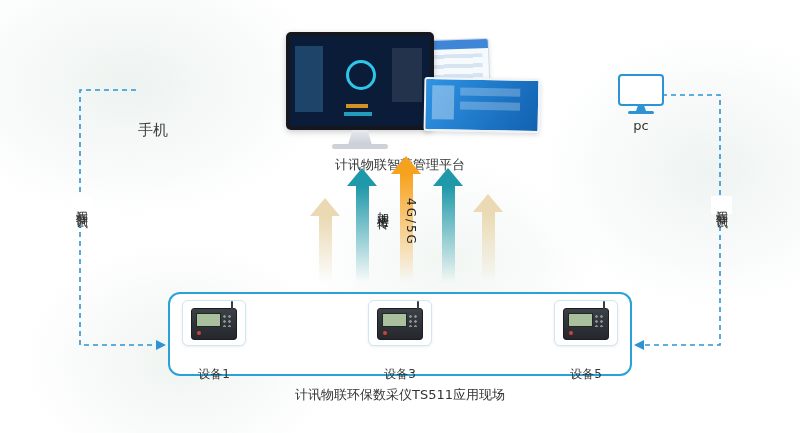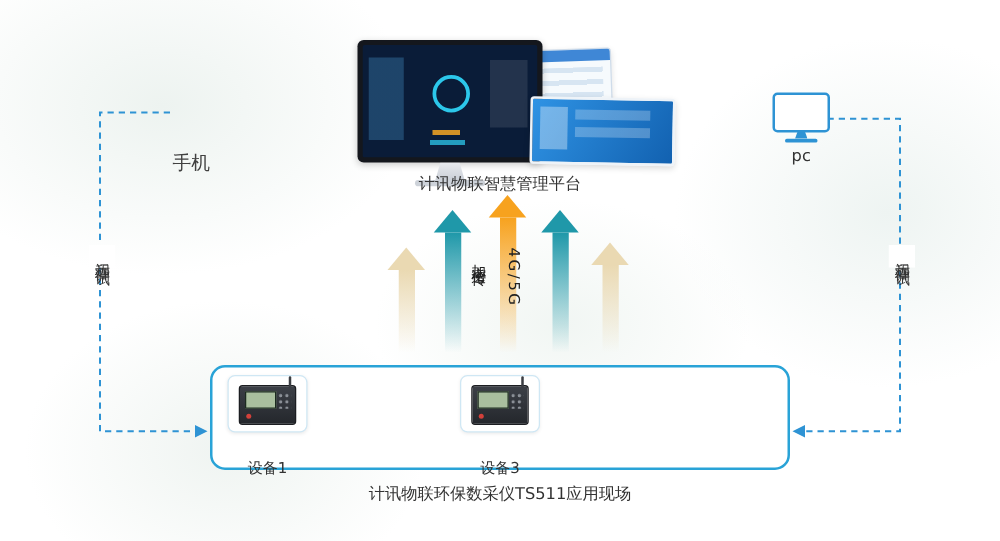--- a/index.html
+++ b/index.html
@@ -50,21 +50,21 @@
   .screen-front{left:424px;top:78px;width:112px;height:50px;border:2px solid #eef3f8;border-radius:3px;transform:rotate(1deg);box-shadow:0 2px 5px rgba(0,0,0,.15);
     background:linear-gradient(120deg,#2f93e4,#1261b0);
     background-image:
       linear-gradient(rgba(255,255,255,.35),rgba(255,255,255,.35)),
       linear-gradient(rgba(255,255,255,.25),rgba(255,255,255,.25)),
       linear-gradient(rgba(255,255,255,.25),rgba(255,255,255,.25)),
       linear-gradient(120deg,#2f93e4,#1261b0);
     background-size:22px 34px,60px 8px,60px 8px,100% 100%;
     background-position:6px 6px,34px 8px,34px 22px,0 0;
     background-repeat:no-repeat;}
-  .platform-caption{left:300px;top:138px;width:200px;text-align:center;font-size:13px;color:#333;}
+  .platform-caption{left:300px;top:156px;width:200px;text-align:center;font-size:13px;color:#333;}
 
   
   .arrow{position:absolute;width:30px;display:flex;flex-direction:column;align-items:center;}
   .arrow .head{width:0;height:0;border-left:15px solid transparent;border-right:15px solid transparent;}
   .arrow .shaft{width:13px;}
   .a1{left:310px;top:198px;}.a1 .head{border-bottom:18px solid #ead9b2;}.a1 .shaft{height:66px;background:linear-gradient(#ead9b2,rgba(234,217,178,0));}
   .a2{left:347px;top:168px;}.a2 .head{border-bottom:18px solid #1f98a9;}.a2 .shaft{height:96px;background:linear-gradient(#1f98a9,rgba(31,152,169,0));}
   .a3{left:391px;top:156px;}.a3 .head{border-bottom:18px solid #f7a21e;}.a3 .shaft{height:108px;background:linear-gradient(#f7a21e,rgba(247,162,30,0));}
   .a4{left:433px;top:168px;}.a4 .head{border-bottom:18px solid #1f98a9;}.a4 .shaft{height:96px;background:linear-gradient(#1f98a9,rgba(31,152,169,0));}
   .a5{left:473px;top:194px;}.a5 .head{border-bottom:18px solid #ead9b2;}.a5 .shaft{height:70px;background:linear-gradient(#ead9b2,rgba(234,217,178,0));}
@@ -174,16 +174,27 @@
         <div class="dev-antenna"></div>
         <div class="dev-screen"></div>
         <div class="dev-buttons"></div>
         <div class="dev-led"></div>
       </div>
     </div>
     <div class="dev-label">设备3</div>
   </div>
 
 
+  <div class="device-card card-5">
+    <div class="dev-frame">
+      <div class="dev">
+        <div class="dev-antenna"></div>
+        <div class="dev-screen"></div>
+        <div class="dev-buttons"></div>
+        <div class="dev-led"></div>
+      </div>
+    </div>
+    <div class="dev-label">设备5</div>
+  </div>
 
   <div class="abs site-caption">计讯物联环保数采仪TS511应用现场</div>
 
 </div>
 
 </body></html>

